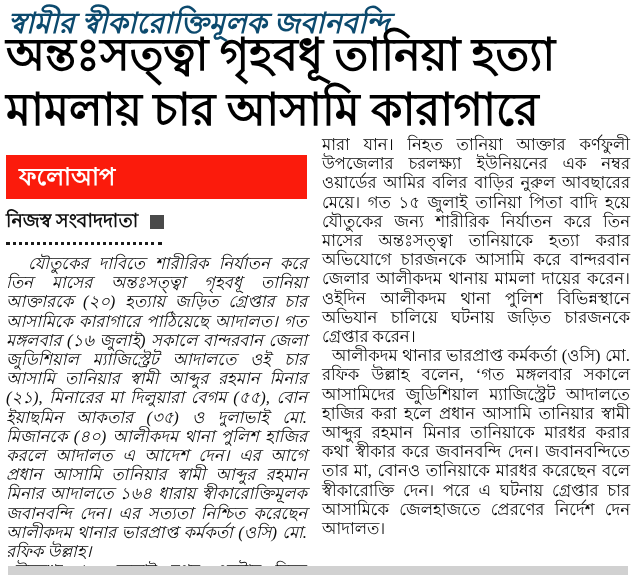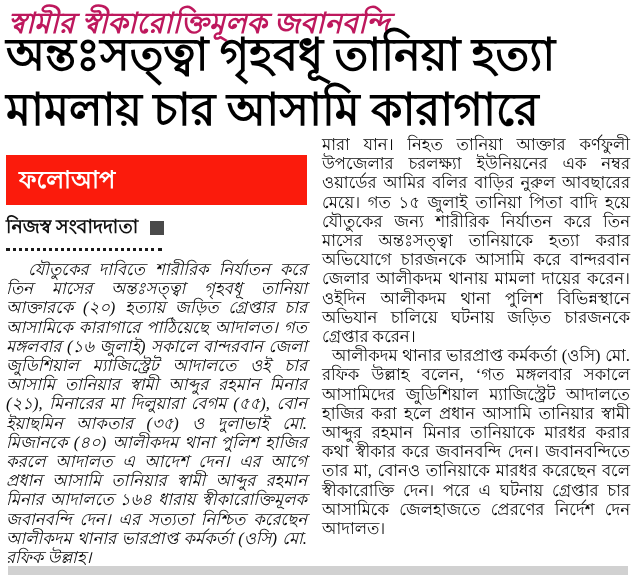--- a/index.html
+++ b/index.html
@@ -16,21 +16,21 @@
     color: #0a0a0a;
   }
   .kicker {
     position: absolute;
     left: 8px;
     top: 0px;
     font-size: 29px;
     font-style: italic;
     font-weight: bold;
     white-space: nowrap;
-    color: #be185d;
+    color: #0c4a6e;
   }
   .headline {
     position: absolute;
     left: 6px;
     top: 28px;
     width: 626px;
     font-size: 45px;
     line-height: 55px;
     font-weight: bold;
     color: #000000;
@@ -43,21 +43,21 @@
   .col-left {
     left: 6px;
     width: 301px;
   }
   .col-right {
     left: 322px;
     width: 308px;
     top: 135px;
   }
   .tag-box {
-    height: 50px;
+    height: 44px;
     background: #fb1b0c;
     display: flex;
     align-items: center;
     padding-left: 13px;
     box-sizing: border-box;
     margin-top: 3px;
   }
   .tag-box .tag-label {
     color: #ffffff;
     font-size: 24px;

